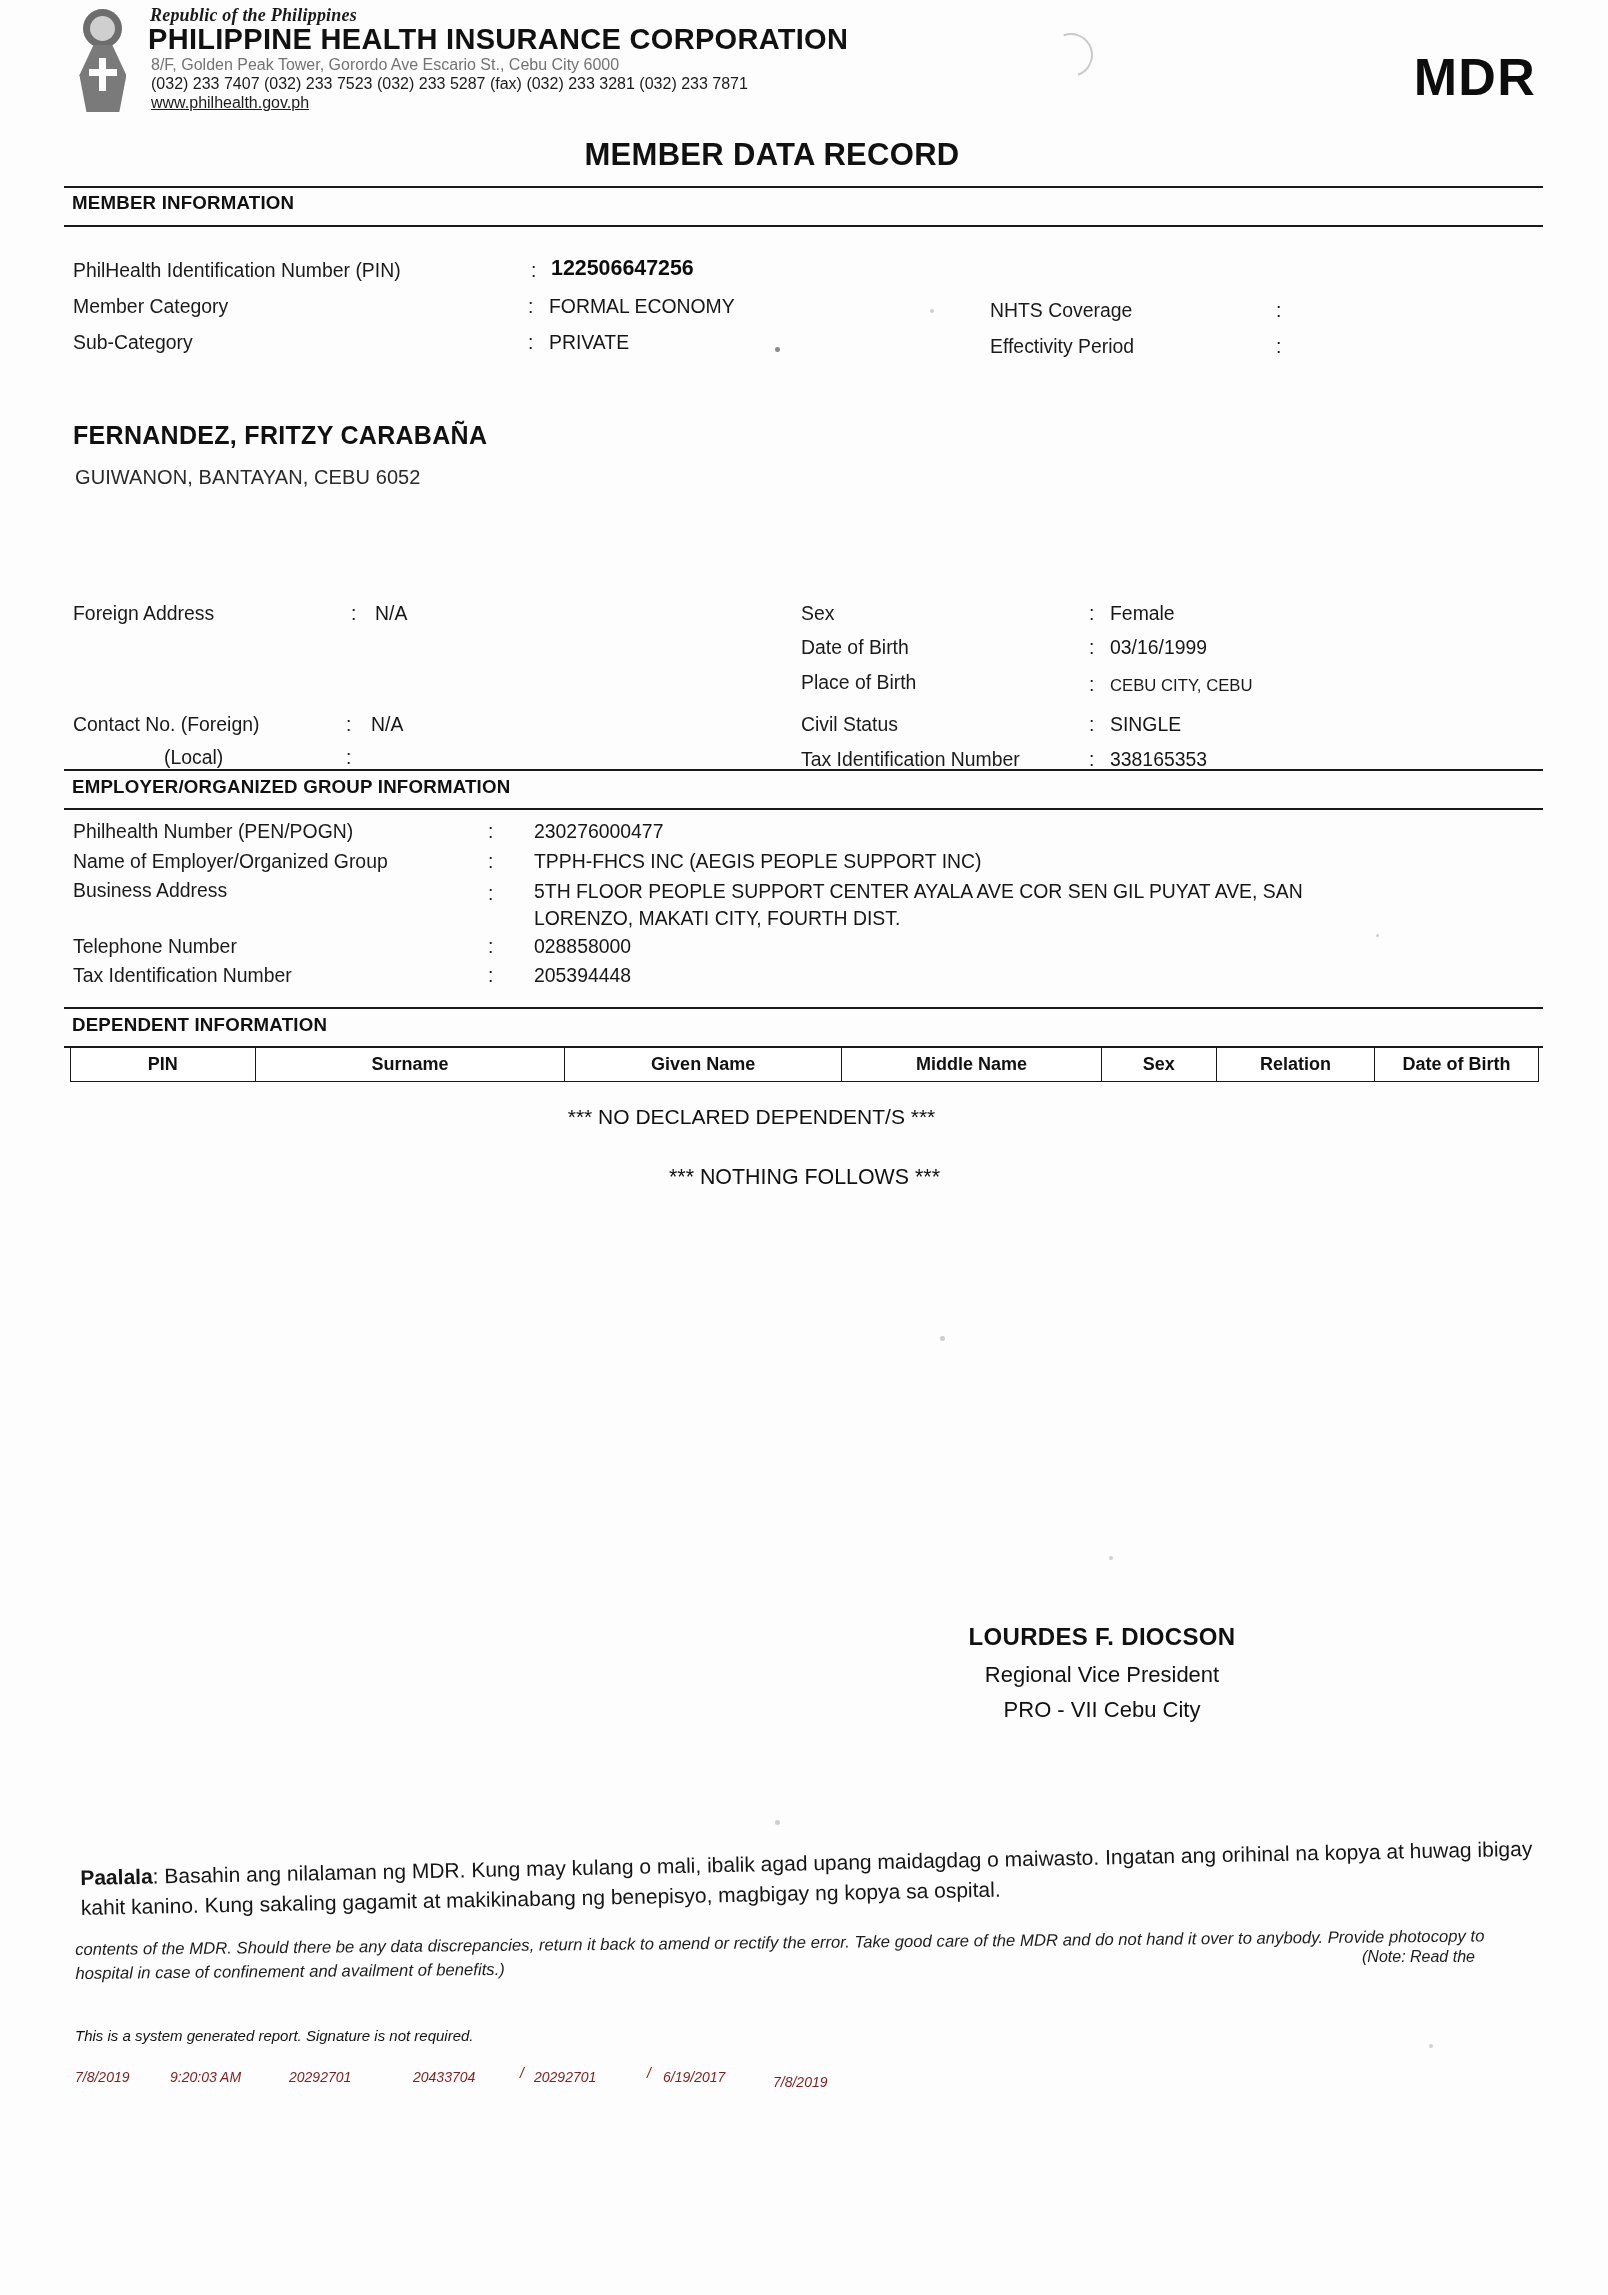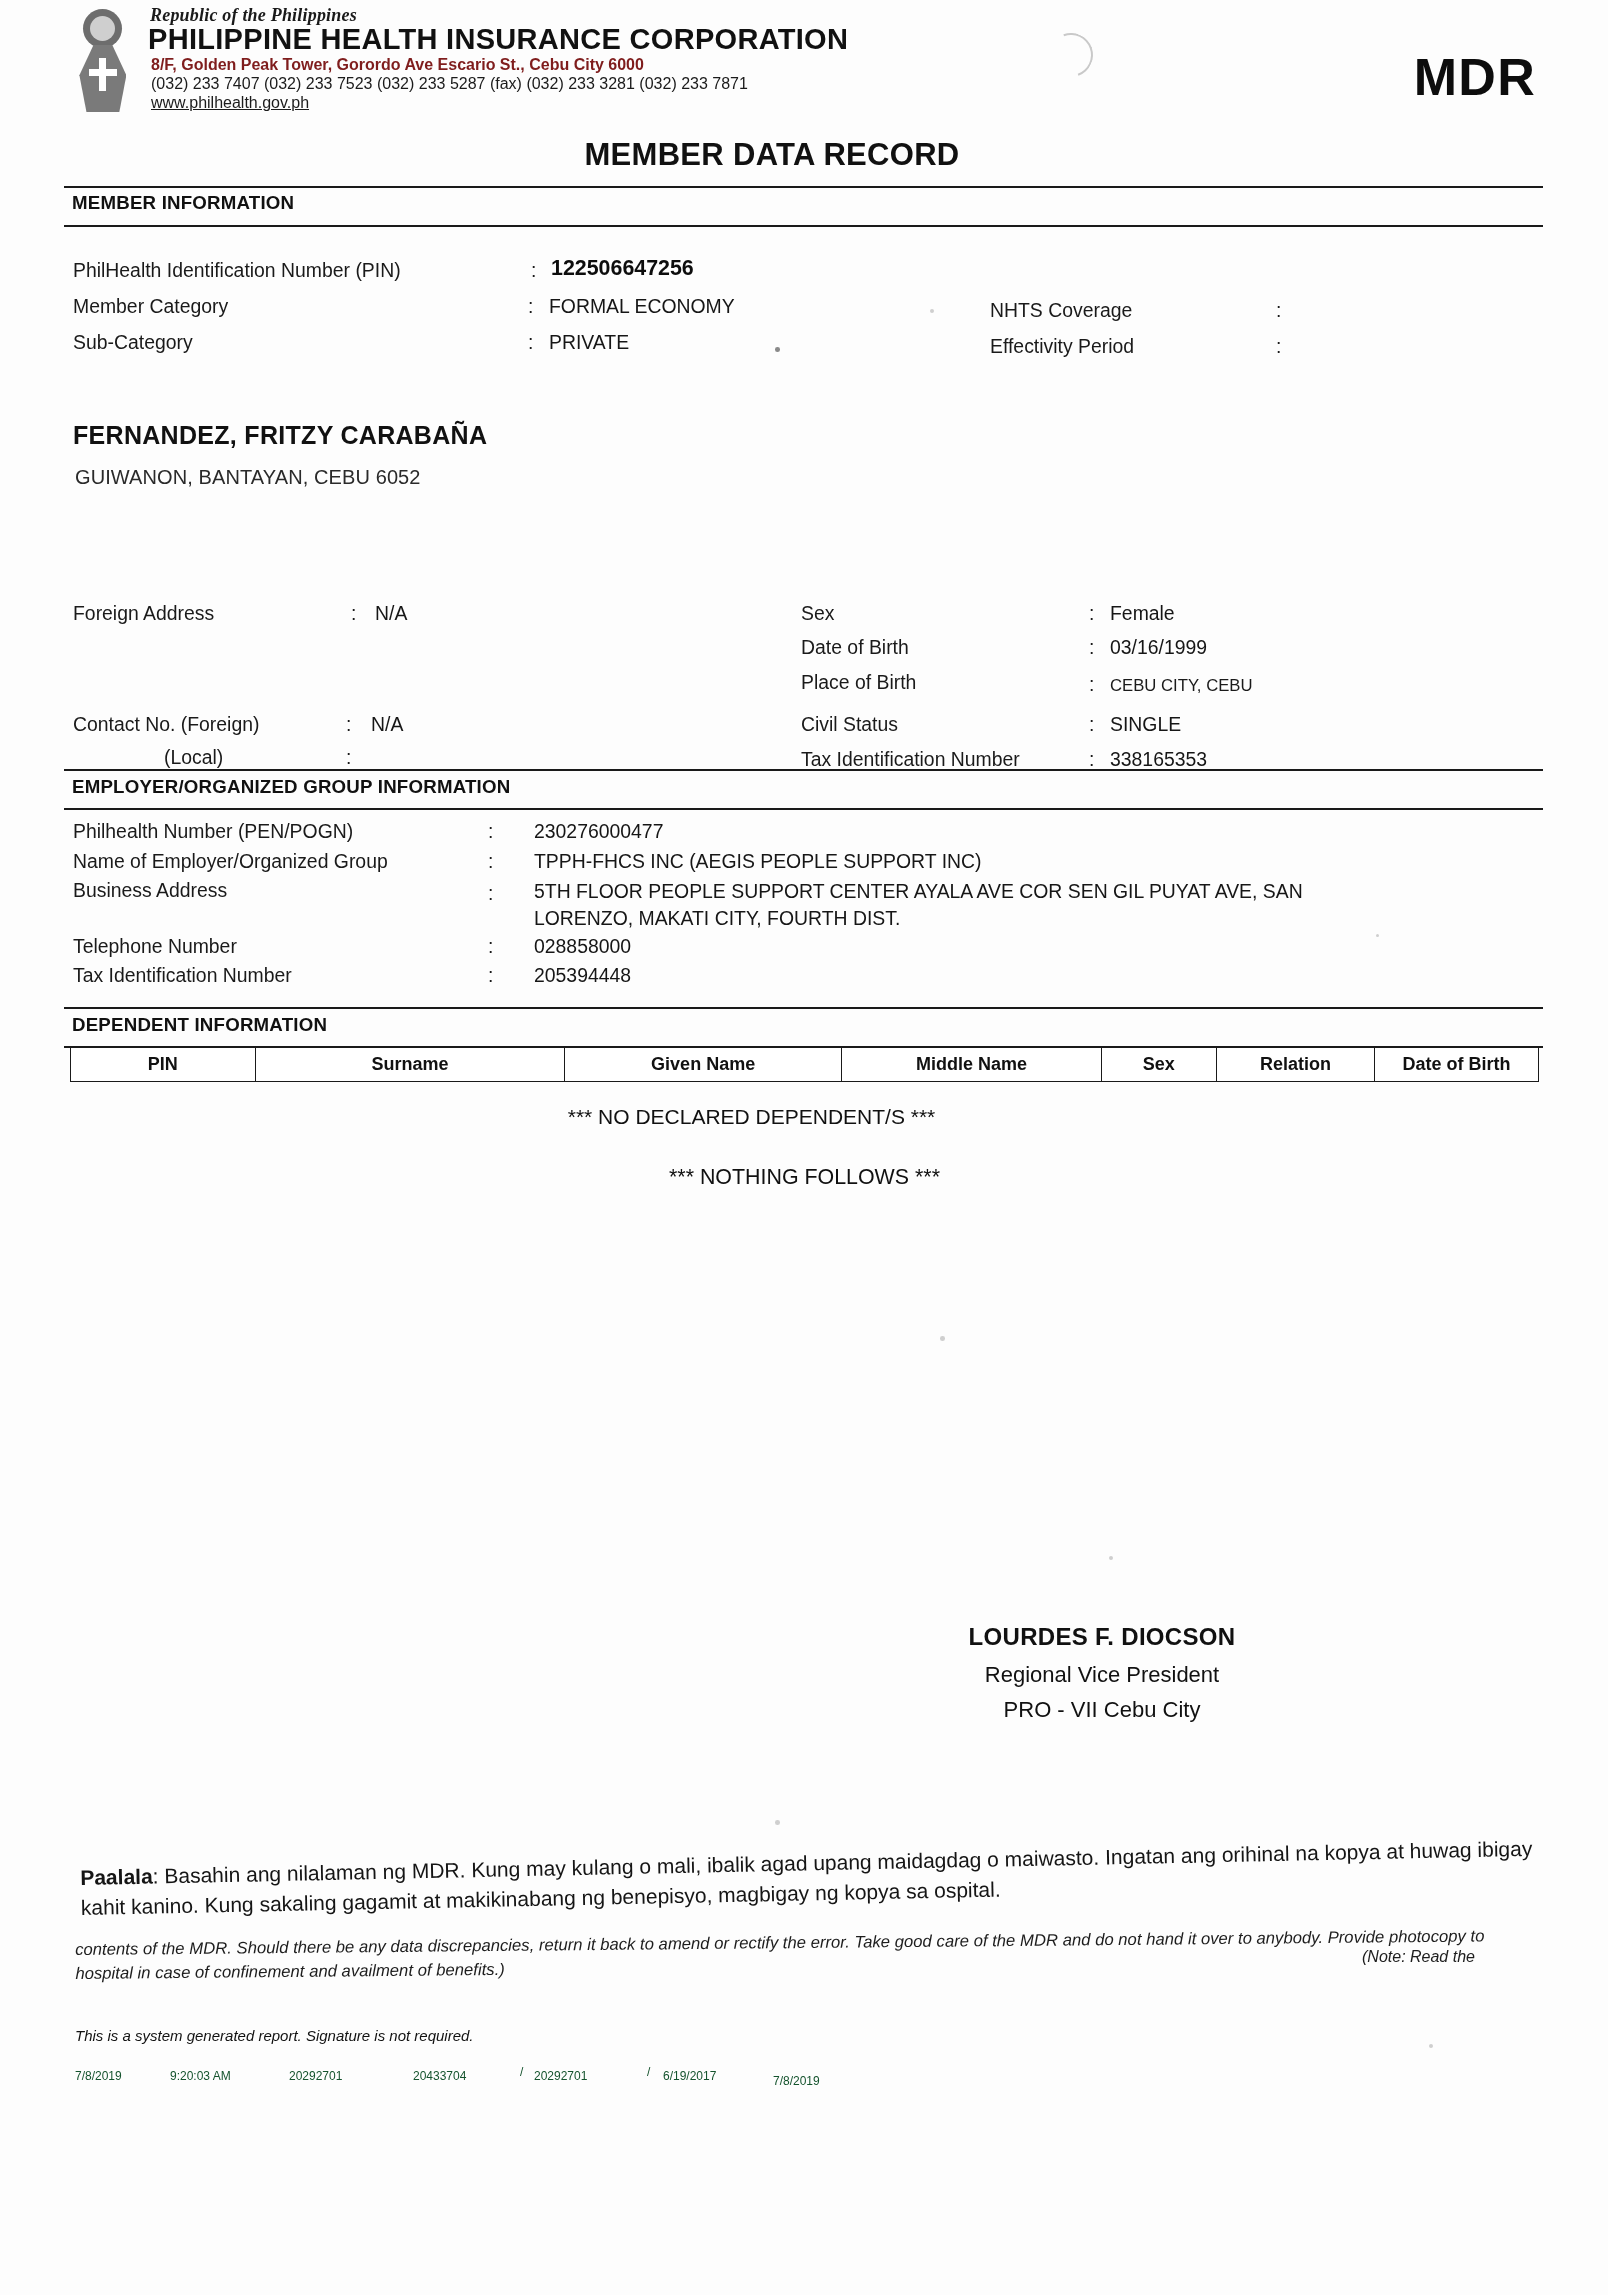--- a/index.html
+++ b/index.html
@@ -32,21 +32,21 @@
   .logo .body {
     position:absolute; left:9.4px; top:37px; width:47px; height:67px;
     background:#7a7a7a;
     clip-path: polygon(30% 0%, 70% 0%, 100% 45%, 85% 100%, 15% 100%, 0% 45%);
   }
   .logo .cross-v { position:absolute; left:29px; top:50px; width:6.7px; height:33px; background:#ffffff; }
   .logo .cross-h { position:absolute; left:18.7px; top:61px; width:28px; height:6.7px; background:#ffffff; }
 
   .rep { position:absolute; left:150px; top:5.3px; font-family:"Liberation Serif", serif; font-style:italic; font-weight:bold; font-size:18px; letter-spacing:0.2px; color:#1a1a1a;}
   .corp { position:absolute; left:148px; top:23.4px; font-size:29px; font-weight:bold; letter-spacing:0.3px; color:#111; white-space:nowrap;}
-  .addr1 { position:absolute; left:151px; top:56px; font-size:16px; color:#7f1d1d;font-weight:bold; }
+  .addr1 { position:absolute; left:151px; top:56px; font-size:16px; color:#737373; }
   .addr2 { position:absolute; left:151px; top:75px; font-size:16px; color:#1b1b1b; }
   .web { position:absolute; left:151px; top:94px; font-size:16px; color:#1b1b1b; text-decoration:underline;}
   .mdr { position:absolute; right:73px; top:47px; font-size:52px; font-weight:bold; letter-spacing:1.3px; color:#0d0d0d;}
 
   .smudge {
     position:absolute; left:1049px; top:33px; width:40px; height:40px;
     border:2px solid #c9c9c9; border-radius:60%;
     border-left-color:transparent; border-bottom-color:transparent;
     transform: rotate(25deg);
   }
@@ -86,21 +86,21 @@
   .note2 {
     position:absolute; left:75px; top:1938px; width:1469px;
     font-size:16.7px; line-height:1.45; color:#1d1d1d; font-style:italic;
     transform: rotate(-0.55deg); transform-origin: left top;
   }
   .note-cap {
     position:absolute; left:1362px; top:1948px; font-size:16px; font-style:italic; color:#1d1d1d;
   }
   .sysgen { position:absolute; left:75px; top:2027px; font-size:15px; font-style:italic; color:#121212;}
 
-  .fl-item { position:absolute; font-size:12px; color:#14532d; white-space:nowrap;}
+  .fl-item { position:absolute; font-size:14px; color:#7f1d1d; white-space:nowrap;font-style:italic;}
 
   .speck { position:absolute; background:#cfcfcf; border-radius:50%; }
 </style>
 </head>
 <body>
 
 <div class="page">
 
   <div class="logo">
     <div class="ring"></div>

